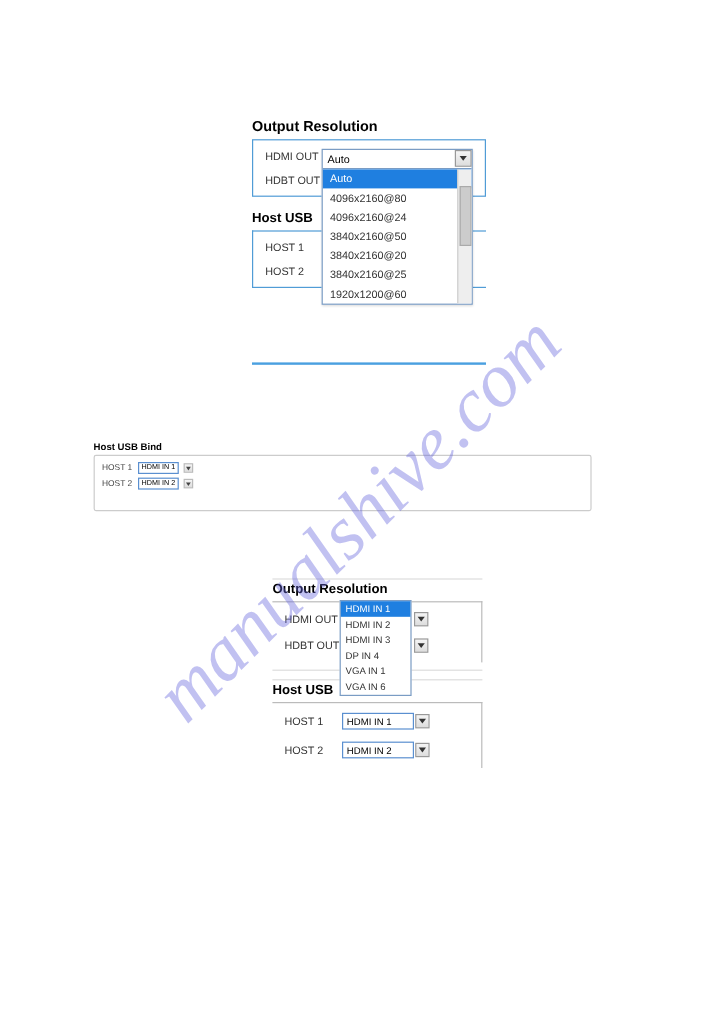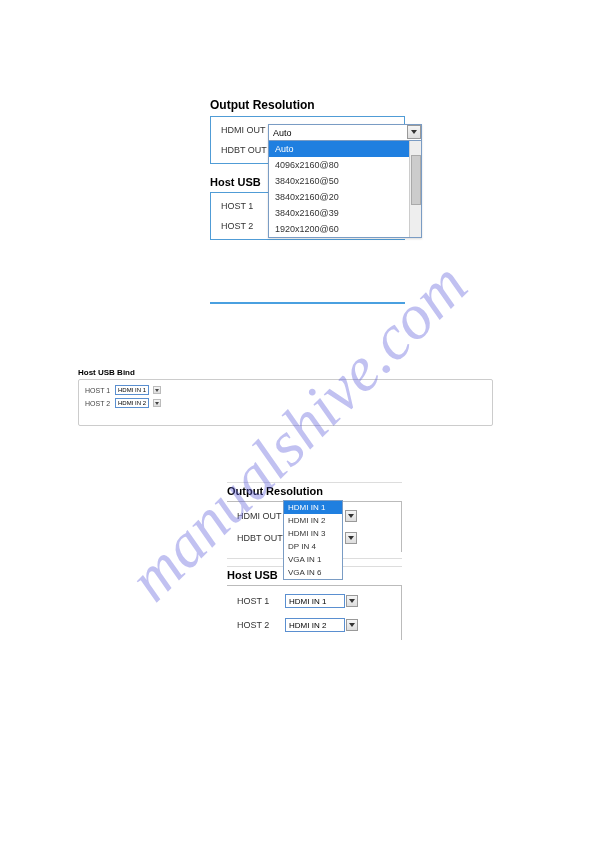--- a/index.html
+++ b/index.html
@@ -73,21 +73,21 @@
     .select-arrow::after {
       content: "";
       border-left: 3px solid transparent;
       border-right: 3px solid transparent;
       border-top: 4px solid #333;
     }
     .dropdown-open {
       position: absolute;
       left: 268px;
       top: 124px;
-      width: 154px;
+      width: 126px;
       border: 1px solid #7a9cc4;
       background: #fff;
       z-index: 50;
       box-shadow: 0 1px 2px rgba(0,0,0,0.15);
     }
     .dd-current {
       padding: 2px 4px;
       font-size: 9px;
       border-bottom: 1px solid #7a9cc4;
       position: relative;
@@ -313,23 +313,24 @@
 </div>
 
 <div class="dropdown-open">
   <div class="dd-current">
     <span>Auto</span>
     <div class="select-arrow"></div>
   </div>
   <div class="dd-list">
     <div class="dd-item selected">Auto</div>
     <div class="dd-item">4096x2160@80</div>
+    <div class="dd-item">4096x2160@24</div>
     <div class="dd-item">3840x2160@50</div>
     <div class="dd-item">3840x2160@20</div>
-    <div class="dd-item">3840x2160@39</div>
+    <div class="dd-item">3840x2160@25</div>
     <div class="dd-item">1920x1200@60</div>
 
     <div class="dd-scroll">
       <div class="dd-scroll-thumb"></div>
     </div>
   </div>
 </div>
 
 <div class="hr-line" style="top:302px;"></div>
 

